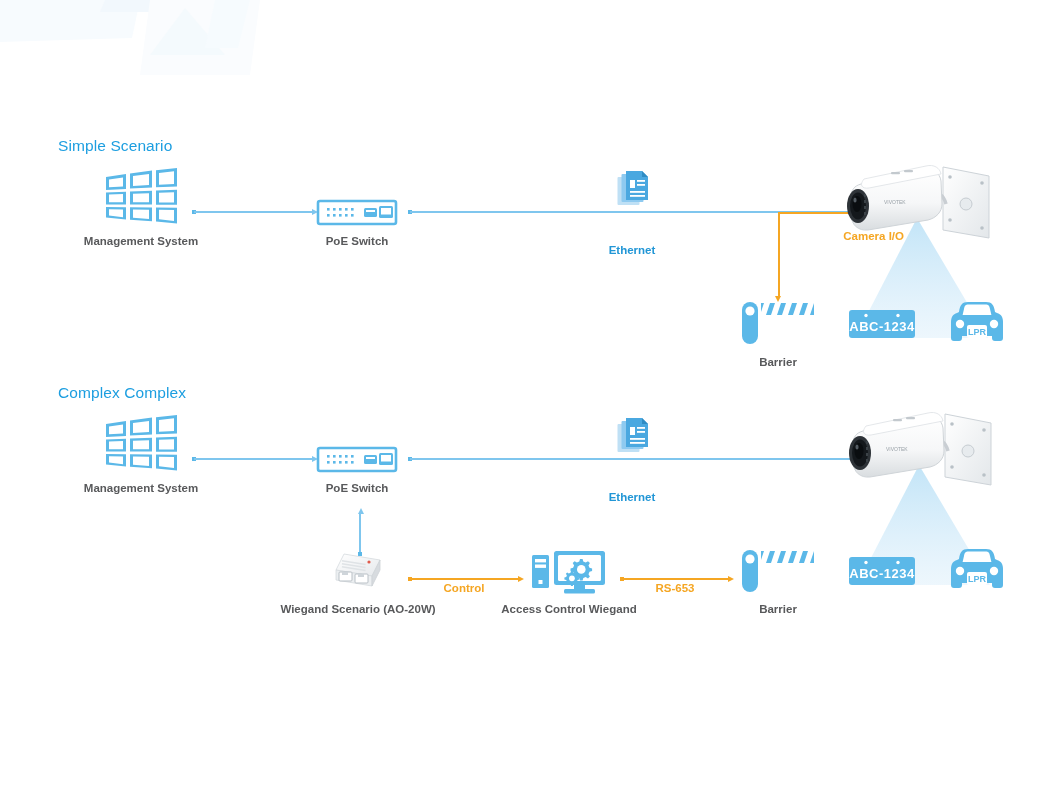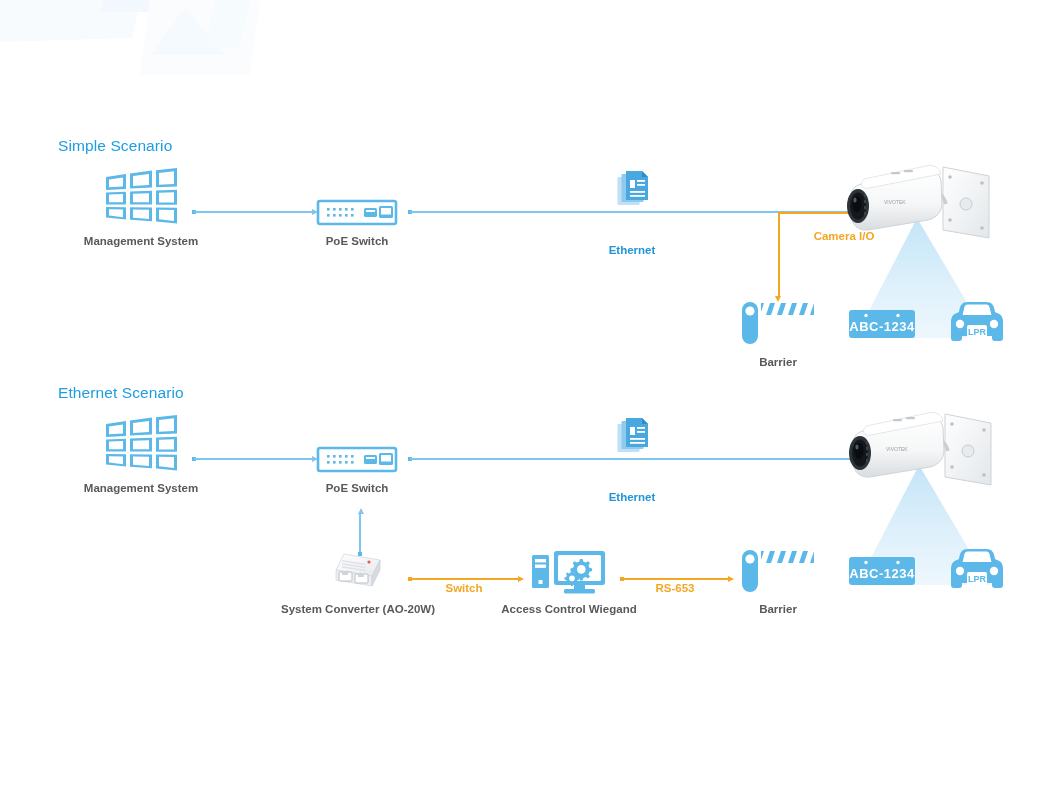--- a/index.html
+++ b/index.html
@@ -152,21 +152,21 @@
     <div class="arrow-r" style="left:452px;top:3.5px;"></div>
   </div>
   <div class="abs link-label lbl-blue" style="left:572px;top:222px;width:120px;">Ethernet</div>
 
   <div class="abs" style="left:778px;top:212px;width:95px;height:92px;">
     <div class="hline orange abs" style="left:0;top:0;width:92px;"></div>
     <div class="cap orange" style="left:88px;top:-1px;"></div>
     <div class="vline orange abs" style="left:0;top:0;height:84px;"></div>
     <div class="arrow-d" style="left:-2.7px;top:84px;"></div>
   </div>
-  <div class="abs link-label lbl-orange" style="left:784px;top:230px;width:120px;text-align:center;">Camera I/O</div>
+  <div class="abs link-label lbl-orange" style="left:784px;top:230px;width:120px;text-align:right;">Camera I/O</div>
 
   <div class="abs" style="left:838px;top:160px;">
     <svg width="190" height="190" viewBox="0 0 190 190">
       <defs>
         <linearGradient id="coneG1" x1="0" y1="0" x2="0" y2="1">
           <stop offset="0%" stop-color="#bfe3f7" stop-opacity="0.95"></stop>
           <stop offset="100%" stop-color="#dff0fb" stop-opacity="0.55"></stop>
         </linearGradient>
         <linearGradient id="bodyG1" x1="0" y1="0" x2="0" y2="1">
           <stop offset="0%" stop-color="#ffffff"></stop>
@@ -246,21 +246,21 @@
     <svg width="56" height="48" viewBox="0 0 56 48">
       <path d="M10,12 C11,5 13,2 19,2 L37,2 C43,2 45,5 46,12 L48,13 C52,14 54,17 54,22 L54,38 C54,40 53,41 51,41 L46,41 C44,41 43,40 43,38 L43,36 L13,36 L13,38 C13,40 12,41 10,41 L5,41 C3,41 2,40 2,38 L2,22 C2,17 4,14 8,13 Z" fill="#5bb8e8"></path>
       <path d="M15,9 C15.6,5.6 16.6,4.6 19.5,4.6 L36.5,4.6 C39.4,4.6 40.4,5.6 41,9 L42.4,15 L13.6,15 Z" fill="#ffffff"></path>
       <circle cx="11" cy="24" r="4.2" fill="#ffffff"></circle>
       <circle cx="45" cy="24" r="4.2" fill="#ffffff"></circle>
       <rect x="18" y="25" width="20" height="13" rx="2" fill="#ffffff"></rect>
       <text x="28" y="35" text-anchor="middle" font-family="Liberation Sans, sans-serif" font-size="9" font-weight="bold" fill="#5bb8e8">LPR</text>
     </svg>
   </div>
 
-  <div class="abs sec-title" style="left:58px;top:384px;">Ethernet Scenario</div>
+  <div class="abs sec-title" style="left:58px;top:384px;">Complex Complex</div>
 
   <div class="abs" style="left:104px;top:415px;">
     <svg width="74" height="56" viewBox="0 0 74 56">
       <g fill="#5bb8e8">
         <path d="M2,9 L22,6 L22,21 L2,22 Z"></path>
         <path d="M26,5.4 L48,2.6 L48,19.5 L26,20.6 Z"></path>
         <path d="M52,2.2 L73,0 L73,18.6 L52,19.3 Z"></path>
         <path d="M2,24.5 L22,23.8 L22,36.5 L2,36.6 Z"></path>
         <path d="M26,23.6 L48,22.8 L48,36.6 L26,36.6 Z"></path>
         <path d="M52,22.6 L73,21.8 L73,36.7 L52,36.7 Z"></path>
@@ -357,28 +357,28 @@
         <rect x="14" y="13" width="24" height="1.4" transform="rotate(9 14 13)"></rect>
         <rect x="14" y="16" width="24" height="1.4" transform="rotate(9 14 16)"></rect>
       </g>
       <rect x="11" y="22" width="13" height="9" rx="1" fill="#ffffff" stroke="#b9c0c6" stroke-width="1"></rect>
       <rect x="27" y="24" width="13" height="9" rx="1" fill="#ffffff" stroke="#b9c0c6" stroke-width="1"></rect>
       <rect x="14" y="22" width="6" height="3" fill="#cfd5da"></rect>
       <rect x="30" y="24" width="6" height="3" fill="#cfd5da"></rect>
       <circle cx="41" cy="12" r="1.6" fill="#e05b4c"></circle>
     </svg>
   </div>
-  <div class="abs node-label" style="left:267px;top:603px;width:182px;">System Converter (AO-20W)</div>
+  <div class="abs node-label" style="left:267px;top:603px;width:182px;">Wiegand Scenario (AO-20W)</div>
 
   <div class="abs" style="left:408px;top:572px;width:120px;height:14px;">
     <div class="cap orange" style="left:0;top:5px;"></div>
     <div class="hline orange abs" style="left:2px;top:6px;width:110px;"></div>
     <div class="arrow-r orange" style="left:110px;top:3.5px;"></div>
   </div>
-  <div class="abs link-label lbl-orange" style="left:408px;top:582px;width:112px;">Switch</div>
+  <div class="abs link-label lbl-orange" style="left:408px;top:582px;width:112px;">Control</div>
 
   <div class="abs" style="left:531px;top:549px;">
     <svg width="76" height="46" viewBox="0 0 76 46">
 
       <rect x="1" y="6" width="17" height="33" rx="1.5" fill="#5bb8e8"></rect>
       <rect x="4" y="10" width="11" height="3.4" fill="#ffffff"></rect>
       <rect x="4" y="15.5" width="11" height="3.4" fill="#ffffff"></rect>
       <rect x="7.5" y="31" width="4" height="4" fill="#ffffff"></rect>
 
       <rect x="23" y="2" width="51" height="34" rx="2.5" fill="#5bb8e8"></rect>

